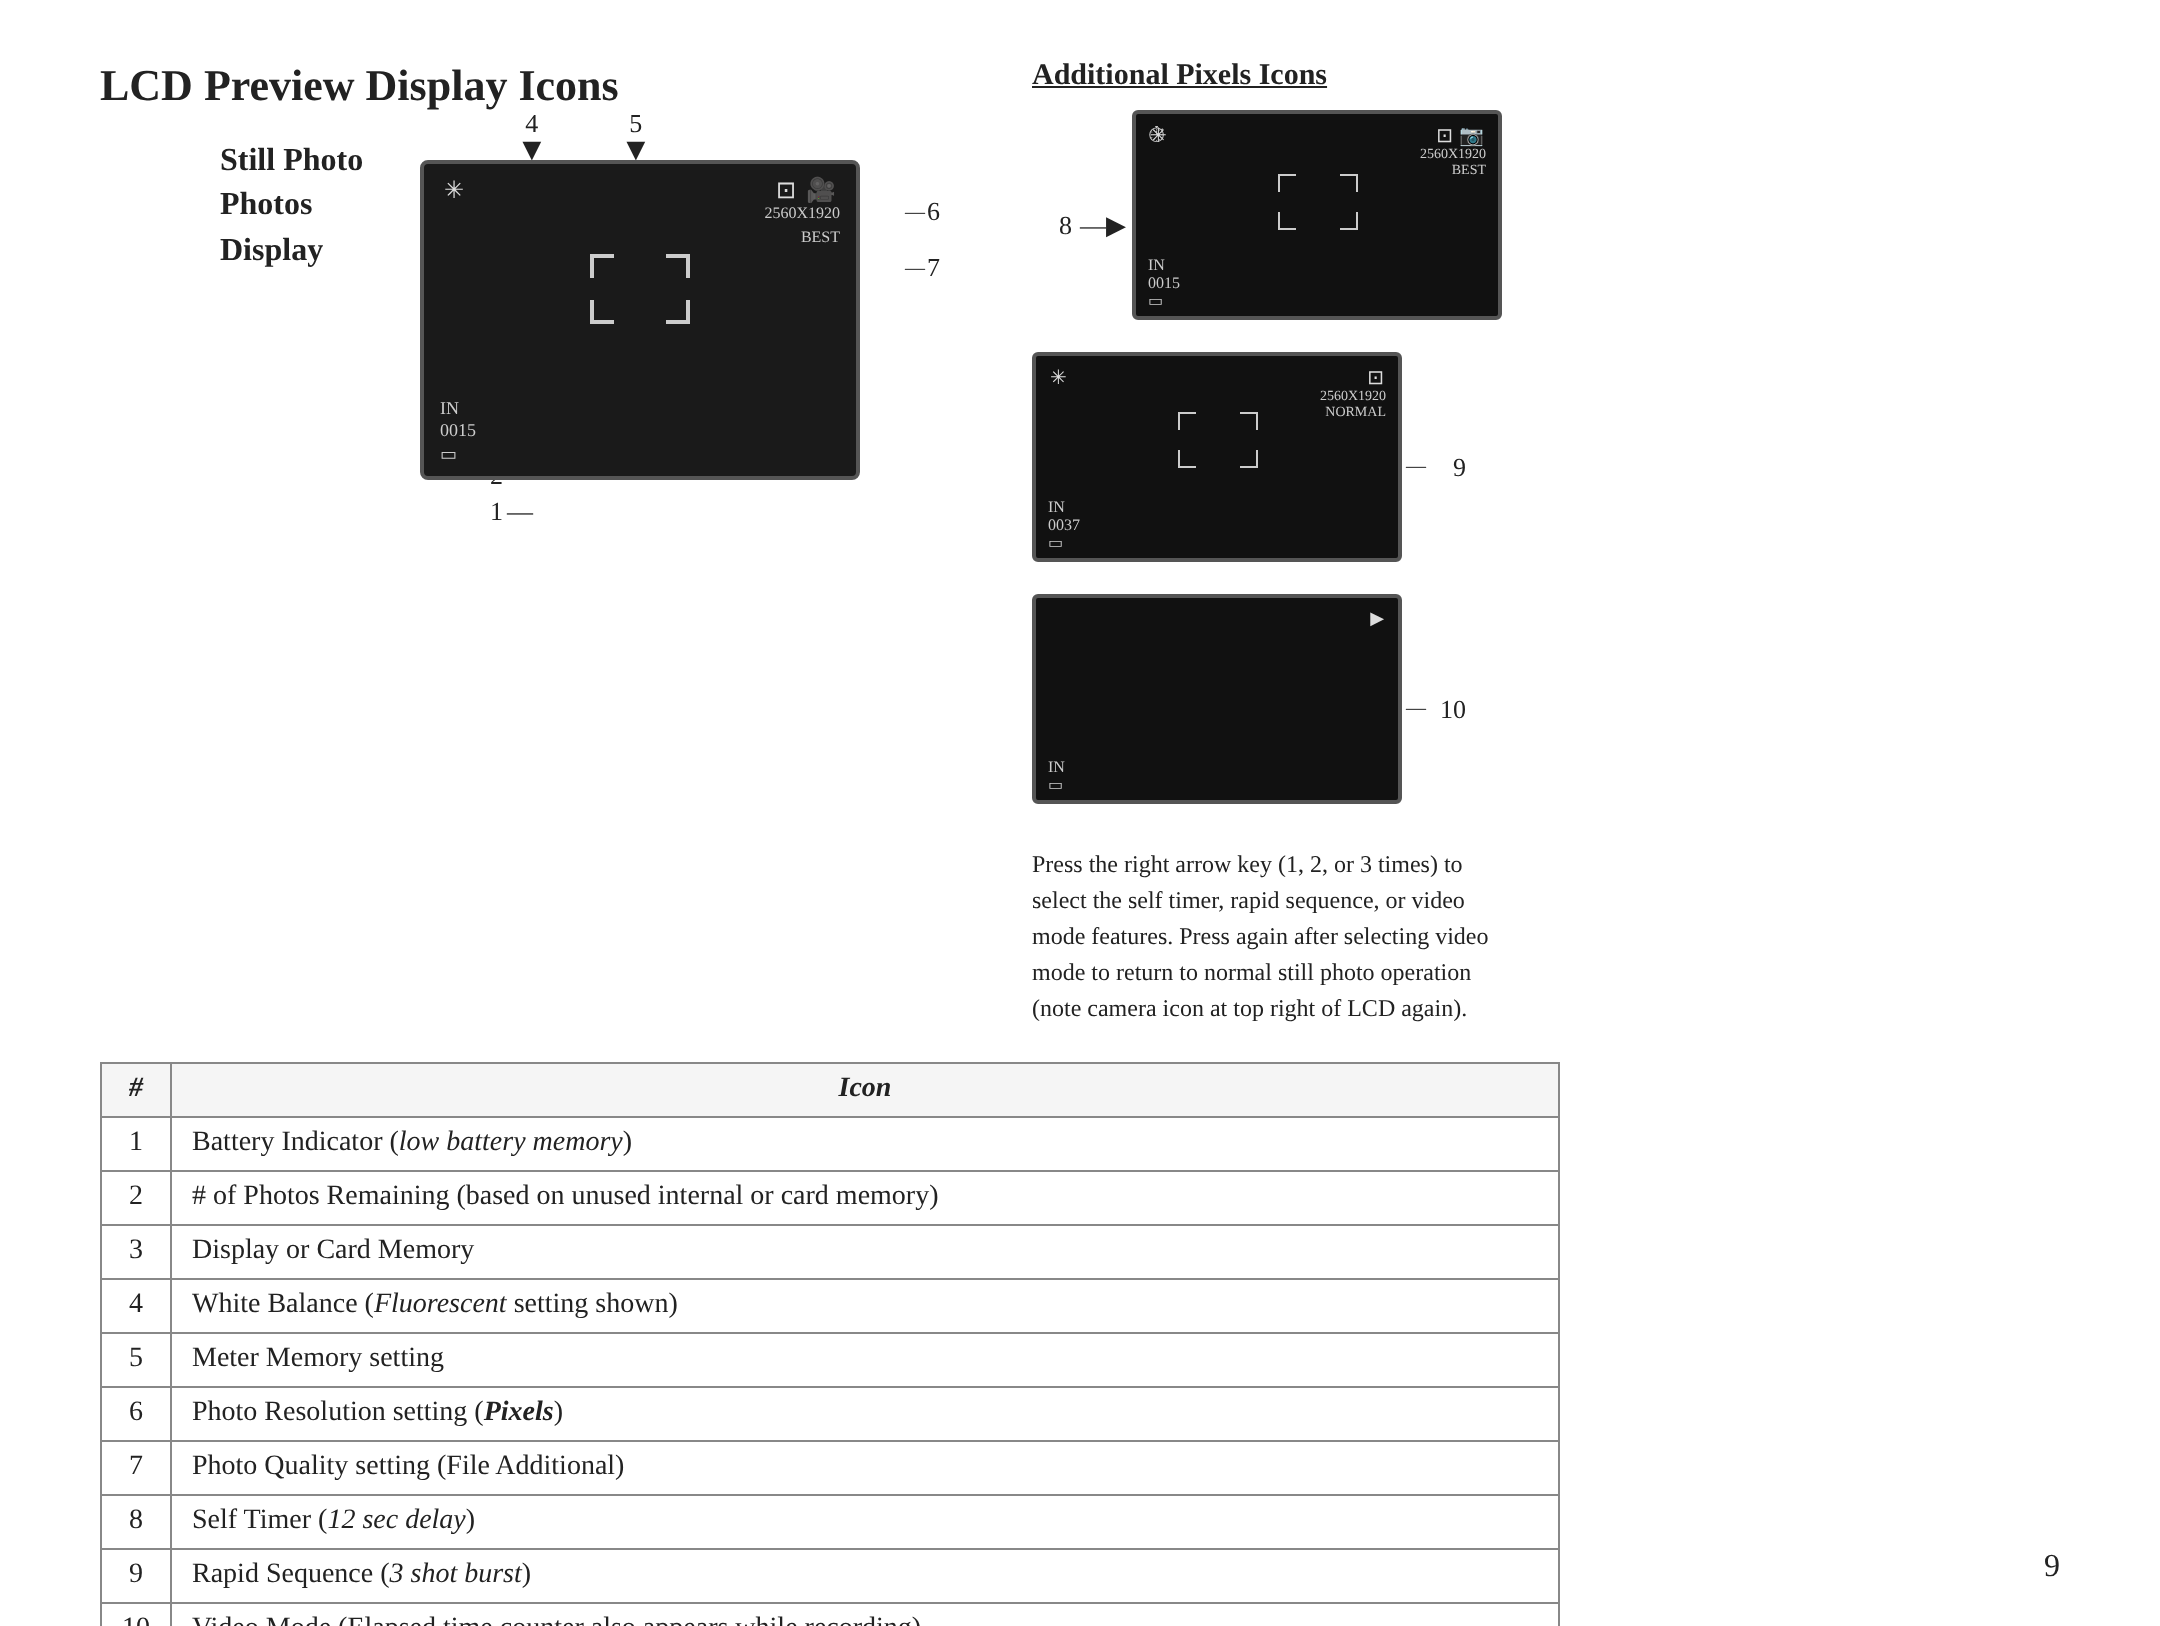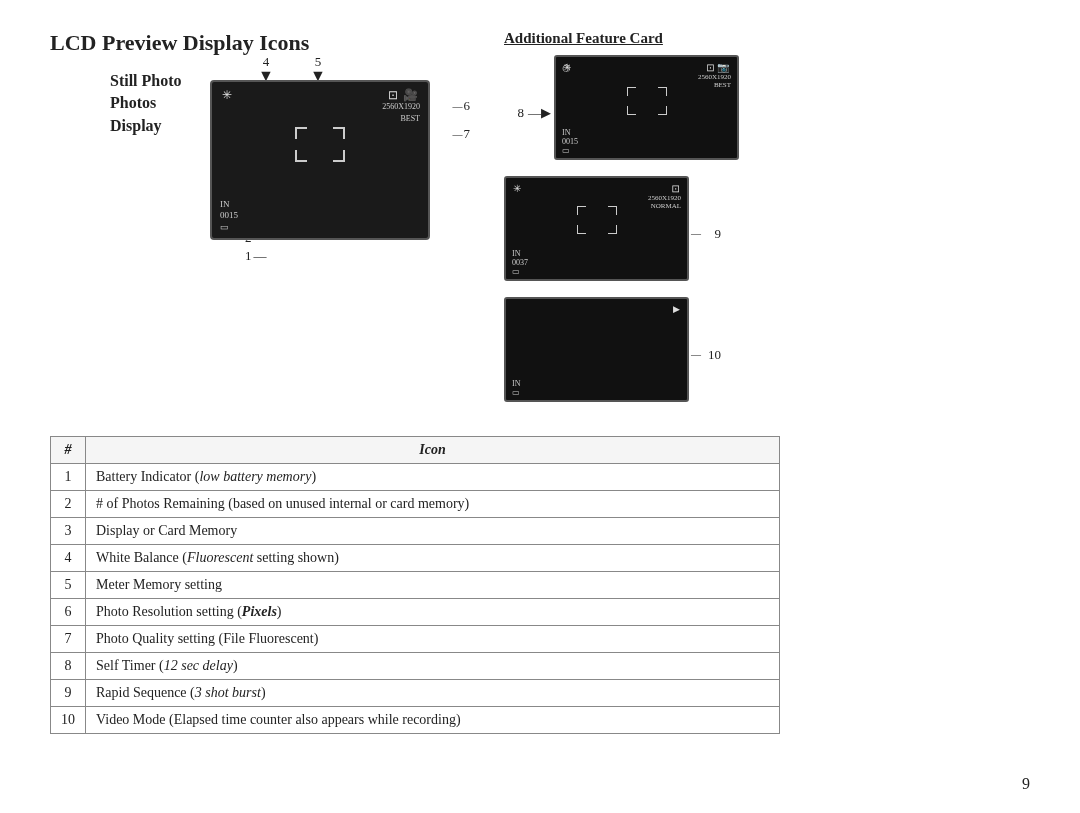--- a/index.html
+++ b/index.html
@@ -15,21 +15,21 @@
     }
     .page {
       padding: 30px 50px 30px 50px;
       display: flex;
       flex-direction: column;
     }
     .top-section {
       display: flex;
       flex-direction: row;
       align-items: flex-start;
-      gap: 4px;
+      gap: 16px;
     }
     .left-section {
       display: flex;
       flex-direction: column;
       width: 420px;
       flex-shrink: 0;
     }
     .lcd-title {
       font-size: 22px;
       font-weight: bold;
@@ -323,21 +323,21 @@
           <span style="margin:0 2px;">—</span>
         </div>
         <div style="display:flex;align-items:center;font-size:13px;">
           <span>1</span>
           <span style="margin:0 2px;">—</span>
         </div>
       </div>
     </div>
 
     <div class="right-section">
-      <div class="additional-title">Additional Feature Card</div>
+      <div class="additional-title">Additional Pixels Icons</div>
 
       <div class="side-label-group">
         <span class="side-num">8</span>
         <span class="arrow-left-sym">—▶</span>
 
         <div class="mini-lcd">
           <div class="mini-top-row">
             <span style="display:flex;gap:4px;">
               <span class="mini-icon">✳</span>
             </span>
@@ -405,20 +405,21 @@
           </div>
           <div class="mini-bottom">
             <div class="mini-mem">IN</div>
           </div>
           <div class="mini-bat">▭</div>
         </div>
         <span style="font-size:10px;margin-left:2px;">—</span>
         <span class="side-num">10</span>
       </div>
 
+      <div class="description-text">Press the right arrow key (1, 2, or 3 times) to select the self timer, rapid sequence, or video mode features. Press again after selecting video mode to return to normal still photo operation (note camera icon at top right of LCD again).</div>
     </div>
   </div>
 
   <table class="icon-table">
     <thead>
       <tr>
         <th>#</th>
         <th>Icon</th>
       </tr>
     </thead>
@@ -442,21 +443,21 @@
       <tr>
         <td>5</td>
         <td>Meter Memory setting</td>
       </tr>
       <tr>
         <td>6</td>
         <td>Photo Resolution setting (<span class="bold-italic">Pixels</span>)</td>
       </tr>
       <tr>
         <td>7</td>
-        <td>Photo Quality setting (File Fluorescent)</td>
+        <td>Photo Quality setting (File Additional)</td>
       </tr>
       <tr>
         <td>8</td>
         <td>Self Timer (<span class="italic">12 sec delay</span>)</td>
       </tr>
       <tr>
         <td>9</td>
         <td>Rapid Sequence (<span class="italic">3 shot burst</span>)</td>
       </tr>
       <tr>

